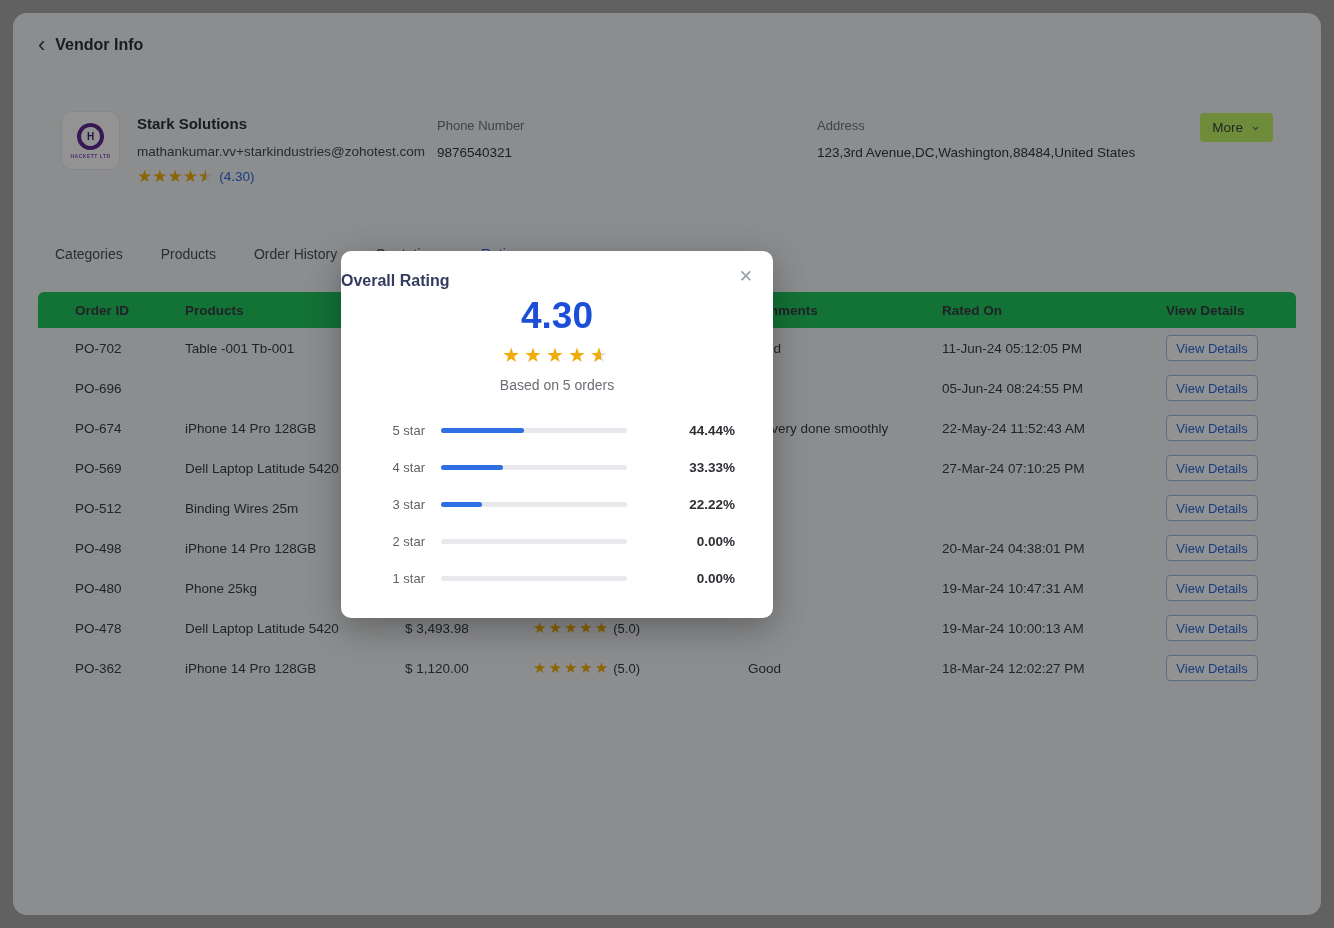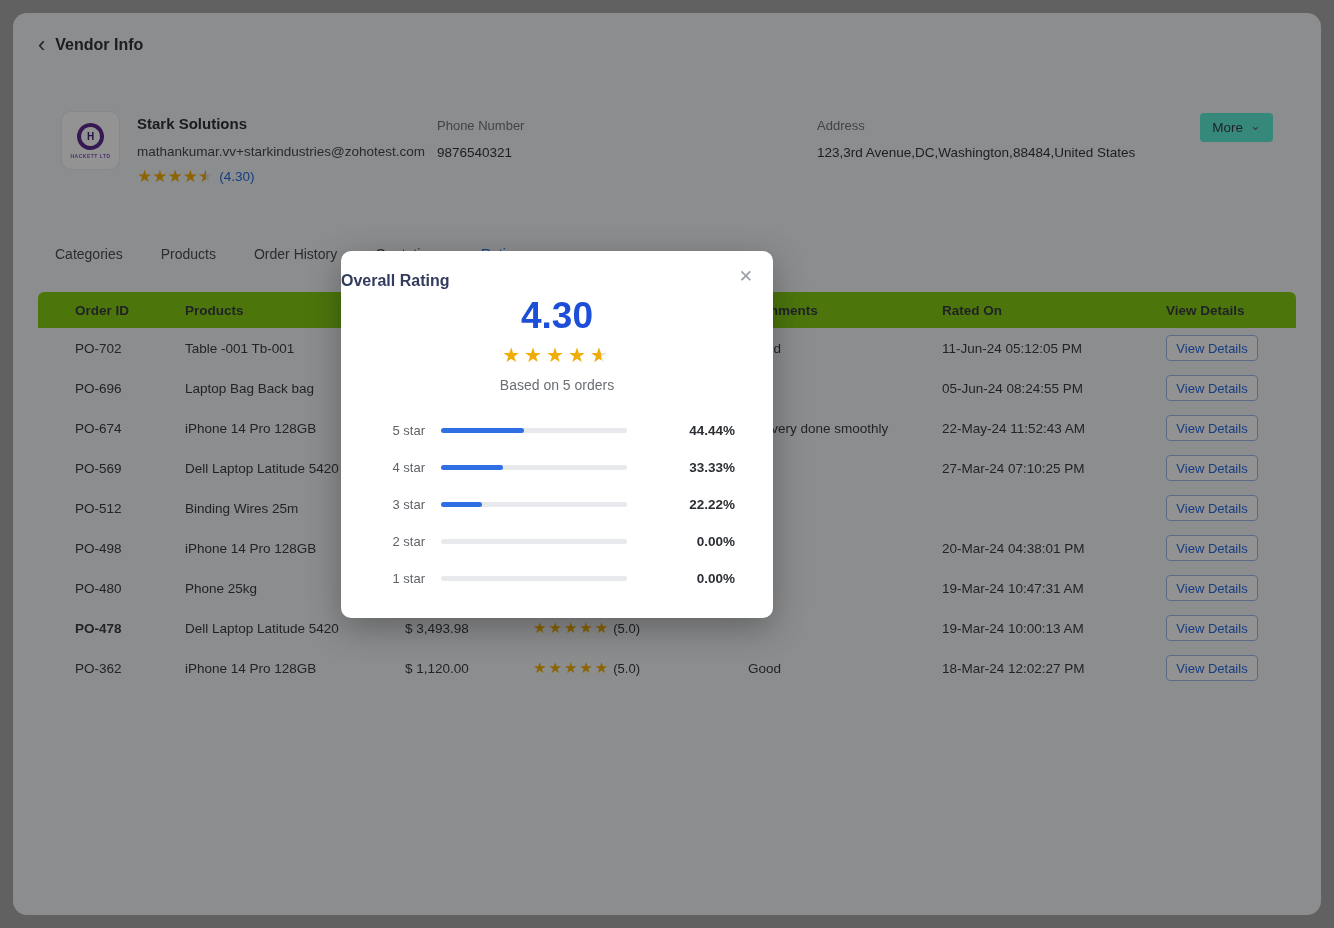--- a/index.html
+++ b/index.html
@@ -24,33 +24,33 @@
           border-radius:9px; display:flex; flex-direction:column; align-items:center; justify-content:center; box-shadow:0 0 0 1px #e7e8ea; }
   .logo-ring { width:27px; height:27px; border:4px solid #5e2c91; border-radius:50%; display:flex; align-items:center; justify-content:center; transform:rotate(-15deg); }
   .logo-ring span { font-size:10px; font-weight:700; color:#41206e; transform:rotate(15deg); }
   .logo-caption { margin-top:3px; font-size:5px; letter-spacing:0.5px; color:#8a57c0; font-weight:700; }
   .vendor-name { position:absolute; left:124px; top:102px; font-size:15px; font-weight:700; color:#2e3236; }
   .vendor-email { position:absolute; left:124px; top:131px; font-size:13.5px; color:#45494e; }
   .vendor-stars { position:absolute; left:124px; top:153px; font-size:17px; display:flex; align-items:center; gap:2px; }
   .vendor-rating-link { font-size:13.5px; color:#2a6cdb; margin-left:4px; cursor:pointer; }
   .field-label { position:absolute; font-size:13px; color:#70747a; }
   .field-value { position:absolute; font-size:13.5px; color:#33373d; }
-  .more-btn { position:absolute; left:1187px; top:100px; width:73px; height:29px; background:#5eead4;
+  .more-btn { position:absolute; left:1187px; top:100px; width:73px; height:29px; background:#bef264;
               border:none; border-radius:4px; font-size:13.5px; color:#3c4046; cursor:pointer;
               display:flex; align-items:center; justify-content:center; gap:7px; font-family:inherit; }
   .more-btn .chev { font-size:13px; color:#5f6368; margin-top:-4px; }
 
   
   .tabs { position:absolute; left:42px; top:233px; display:flex; gap:38px; }
   .tab { font-size:14px; color:#4a4e55; cursor:pointer; padding-bottom:8px; }
   .tab.active { color:#2a6cdb; }
 
   
   .table { position:absolute; left:25px; top:279px; width:1258px; }
-  .thead { height:36px; background:#84cc16; border-radius:6px 6px 0 0; position:relative; }
+  .thead { height:36px; background:#22c55e; border-radius:6px 6px 0 0; position:relative; }
   .th { position:absolute; top:0; height:36px; display:flex; align-items:center; font-size:13.5px; font-weight:700; color:#383c42; }
   .trow { height:40px; position:relative; }
   .td { position:absolute; top:0; height:40px; display:flex; align-items:center; font-size:13.5px; color:#3a3e44; }
   .td.stars-cell { font-size:15px; gap:2px; }
   .rate-num { font-size:13px; color:#33373d; margin-left:3px; }
   .vd-btn { width:92px; height:26px; background:#fbfcfd; border:1px solid #9db9e4; border-radius:4px;
             color:#2a6cdb; font-size:13px; cursor:pointer; font-family:inherit; }
 
   
   .st { color:#f0ad08; display:inline-block; }
@@ -132,21 +132,20 @@
           <div class="td" style="left: 37px;">PO-702</div>
           <div class="td" style="left: 147px;">Table -001 Tb-001</div>
           <div class="td" style="left: 710px;">Good</div>
           <div class="td" style="left: 904px;">11-Jun-24 05:12:05 PM</div>
           <div class="td" style="left: 1128px;">
             <button class="vd-btn">View Details</button>
           </div>
         </div>
         <div class="trow">
           <div class="td" style="left: 37px;">PO-696</div>
-          <div class="td" style="left: 147px;">Laptop Bag Back bag</div>
           <div class="td" style="left: 904px;">05-Jun-24 08:24:55 PM</div>
           <div class="td" style="left: 1128px;">
             <button class="vd-btn">View Details</button>
           </div>
         </div>
         <div class="trow">
           <div class="td" style="left: 37px;">PO-674</div>
           <div class="td" style="left: 147px;">iPhone 14 Pro 128GB</div>
           <div class="td" style="left: 710px;">Delivery done smoothly</div>
           <div class="td" style="left: 904px;">22-May-24 11:52:43 AM</div>
@@ -179,21 +178,21 @@
         </div>
         <div class="trow">
           <div class="td" style="left: 37px;">PO-480</div>
           <div class="td" style="left: 147px;">Phone 25kg</div>
           <div class="td" style="left: 904px;">19-Mar-24 10:47:31 AM</div>
           <div class="td" style="left: 1128px;">
             <button class="vd-btn">View Details</button>
           </div>
         </div>
         <div class="trow">
-          <div class="td" style="left: 37px; font-weight: bold;">PO-478</div>
+          <div class="td" style="left: 37px;">PO-478</div>
           <div class="td" style="left: 147px;">Dell Laptop Latitude 5420</div>
           <div class="td" style="left: 367px;">$ 3,493.98</div>
           <div class="td stars-cell" style="left: 495px;">
             <span class="st">★</span>
             <span class="st">★</span>
             <span class="st">★</span>
             <span class="st">★</span>
             <span class="st">★</span>
             <span class="rate-num">(5.0)</span>
           </div>

